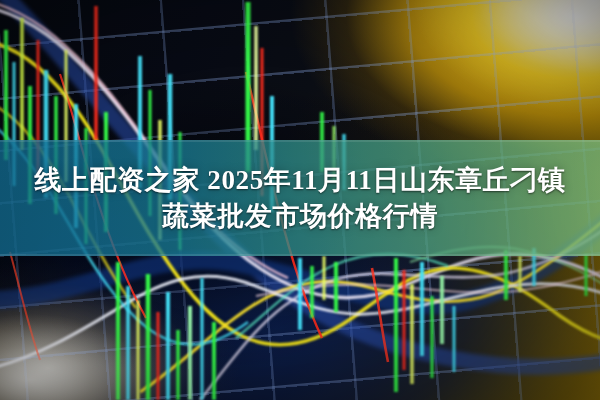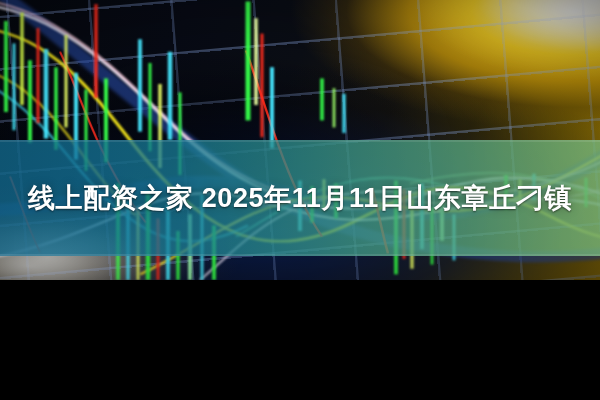--- a/index.html
+++ b/index.html
@@ -3,24 +3,24 @@
 <meta charset="utf-8">
 <style>
   html, body {
     margin: 0;
     padding: 0;
     background: #000;
   }
   #stage {
     position: relative;
     width: 600px;
-    height: 280px;
+    height: 400px;
     overflow: hidden;
     background: #b91c1c;
-    font-family: Liberation Sans, sans-serif;
+    font-family: Liberation Serif, serif;
   }
 
   
   .layer { position: absolute; inset: 0; }
 
   .bg-base {
     background:
       radial-gradient(ellipse 58% 52% at 96% 4%,
         rgba(255,255,250,0.98) 0%,
         rgba(255,240,170,0.92) 12%,
@@ -311,15 +311,16 @@
   <div class="layer glow-bl"></div>
   <div class="layer vignette"></div>
 
   <div class="band">
     <div class="band-edge-top"></div>
     <div class="band-edge-bot"></div>
   </div>
 
   <div class="caption">
     <div class="line">线上配资之家 2025年11月11日山东章丘刁镇</div>
+    <div class="line">蔬菜批发市场价格行情</div>
   </div>
 
 </div>
 
 </body></html>

